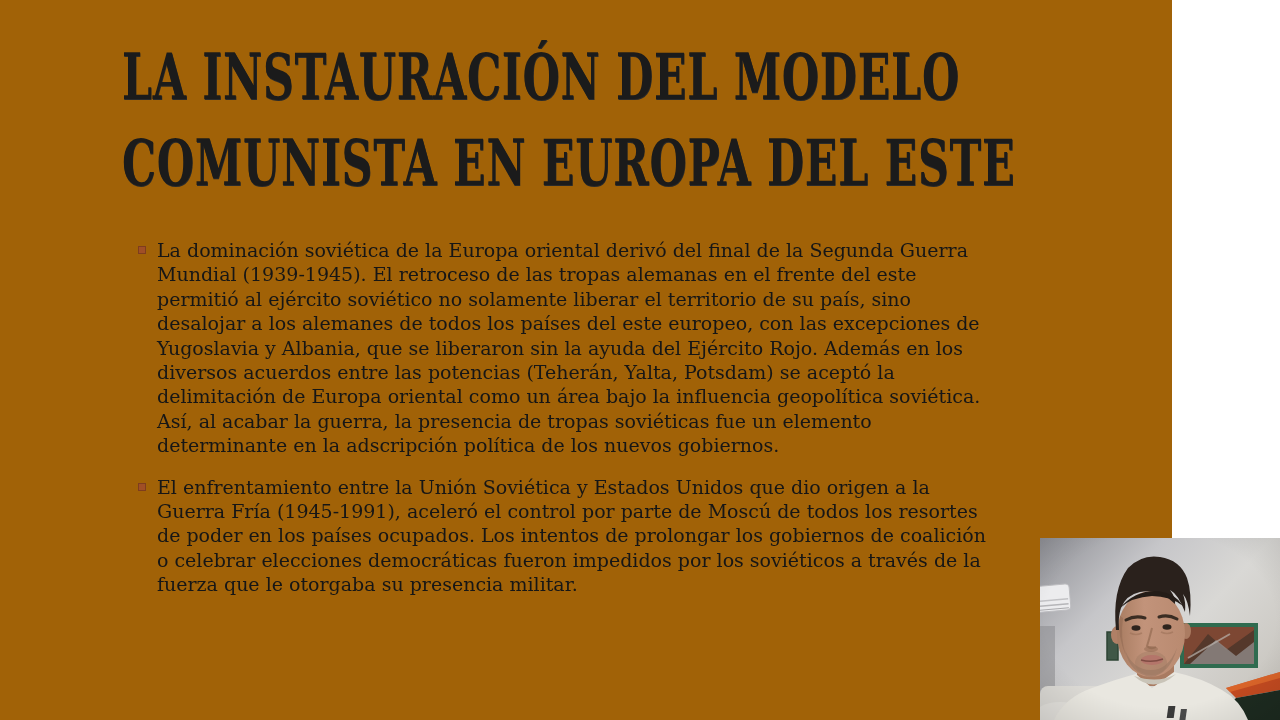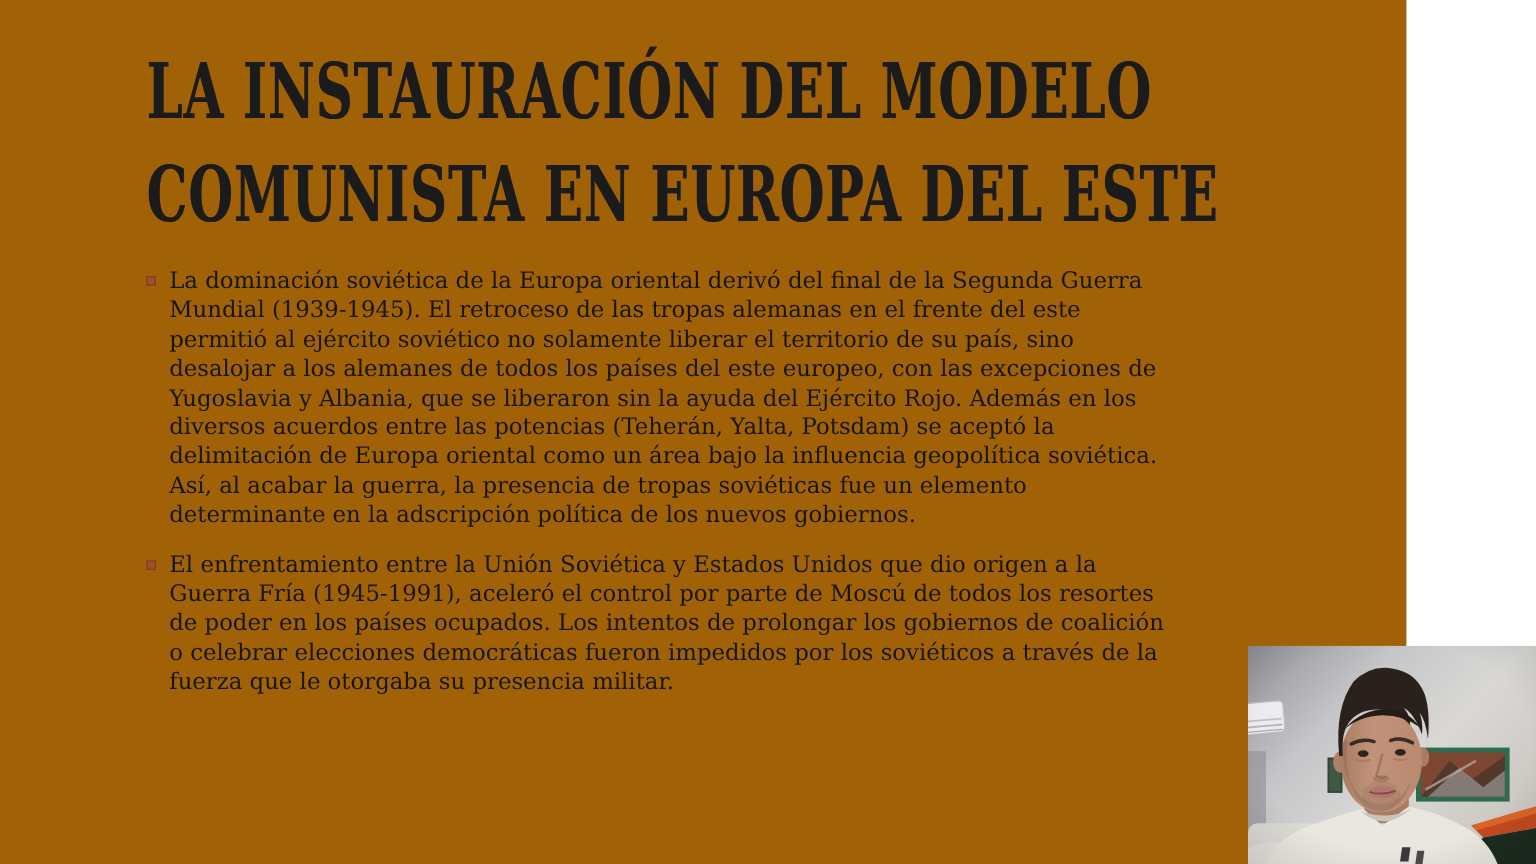--- a/index.html
+++ b/index.html
@@ -22,21 +22,21 @@
     color:#1b1b1b;
     letter-spacing:1px;
     white-space:nowrap;
     transform:scaleX(0.67);
     transform-origin:0 50%;
     text-shadow:0.5px 0.5px 0 #2a2a2a;
   }
   
   .bullets{
     position:absolute;left:122px;top:222px;width:860px;
-    list-style:none;margin:0;padding:0;
+    list-style:none;margin:16px;padding:0;
   }
   .bullets li{
     position:relative;
     padding-left:19px;
     font-size:19px;
     line-height:24.4px;
     color:#161616;
     text-align:left;
   }
   .bullets li + li{margin-top:17px;}

